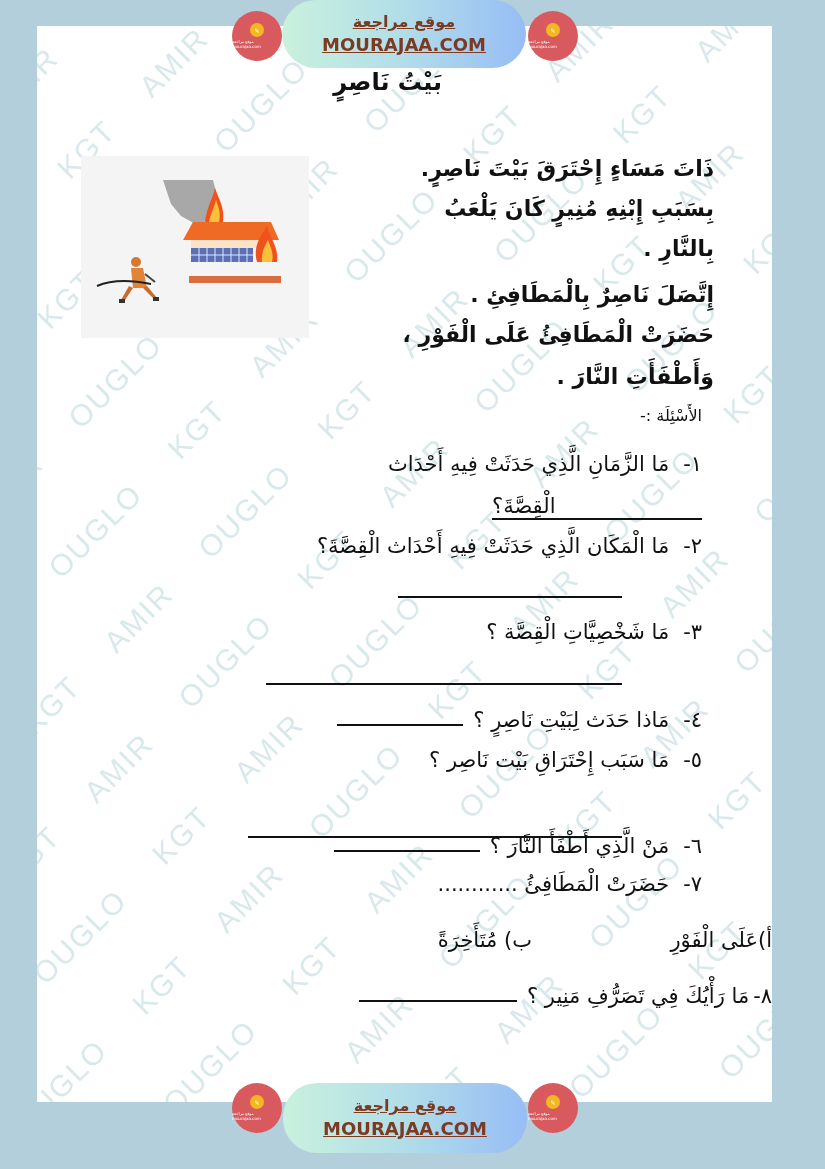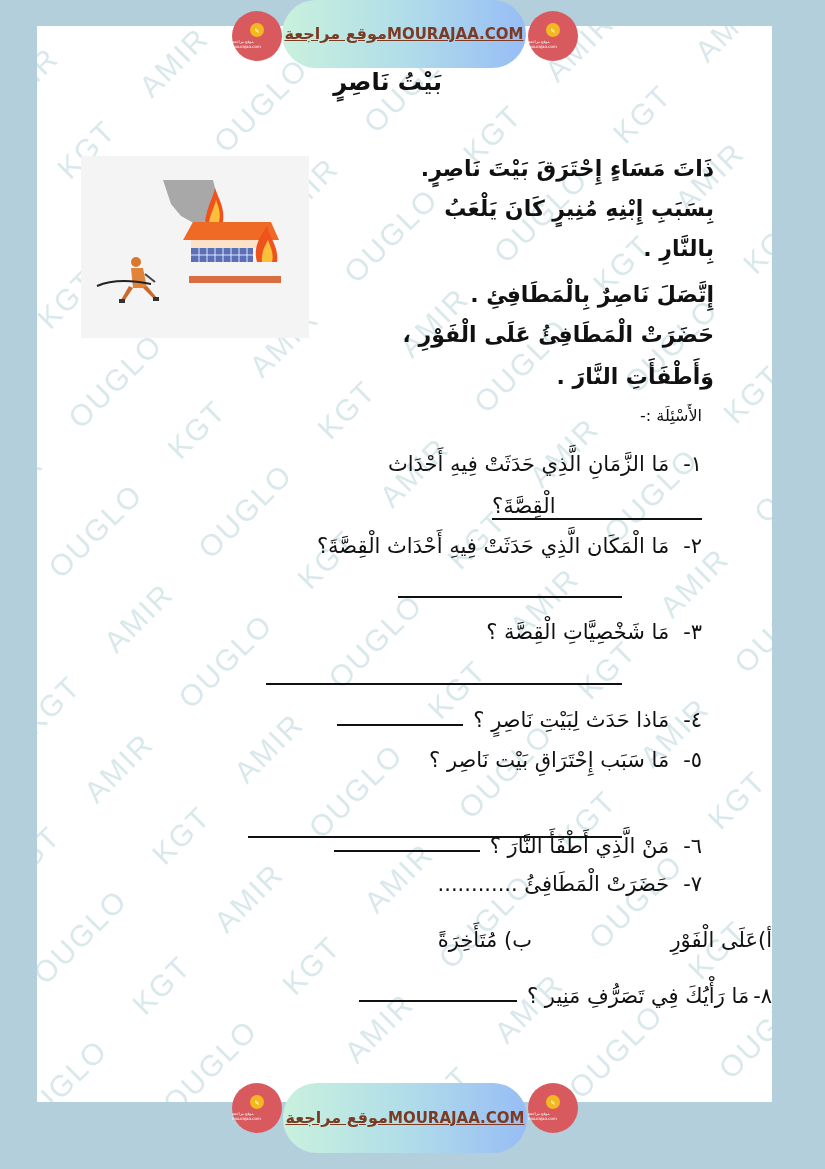--- a/index.html
+++ b/index.html
@@ -34,38 +34,38 @@
     }
     .wm-row:nth-child(even) { margin-left: -120px; }
 
     
     .banner {
       position: absolute;
       left: 282px;
       width: 244px; height: 68px;
       border-radius: 34px;
       background: linear-gradient(90deg, #c9f1dd 0%, #b1dde9 50%, #97bdf5 100%);
-      display: flex; flex-direction: row; align-items: center; justify-content: center;
+      display: flex; flex-direction: column; align-items: center; justify-content: center;
       z-index: 5;
     }
     .banner.top { top: 0px; }
     .banner.bottom { top: 1083px; left: 283px; height: 70px; }
     .banner-ar {
       font-family: "DejaVu Sans", sans-serif;
       font-weight: bold;
       font-size: 16px;
       color: #7c3a22;
       text-decoration: underline;
       direction: rtl;
       line-height: 22px;
     }
     .banner-en {
       font-family: "DejaVu Sans", sans-serif;
       font-weight: bold;
-      font-size: 15px;
+      font-size: 18px;
       color: #7c3a22;
       text-decoration: underline;
       line-height: 24px;
       text-align: center;
     }
     .badge {
       position: absolute;
       width: 50px; height: 50px;
       border-radius: 50%;
       background: #d85a5e;

